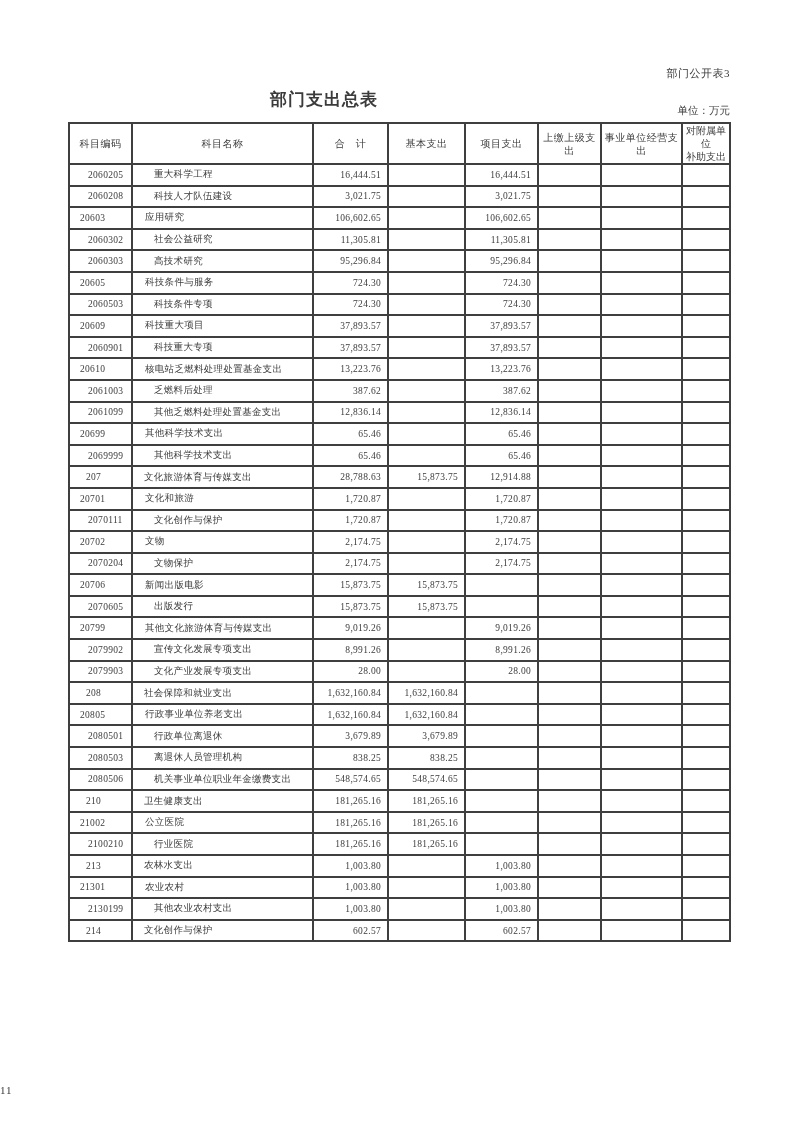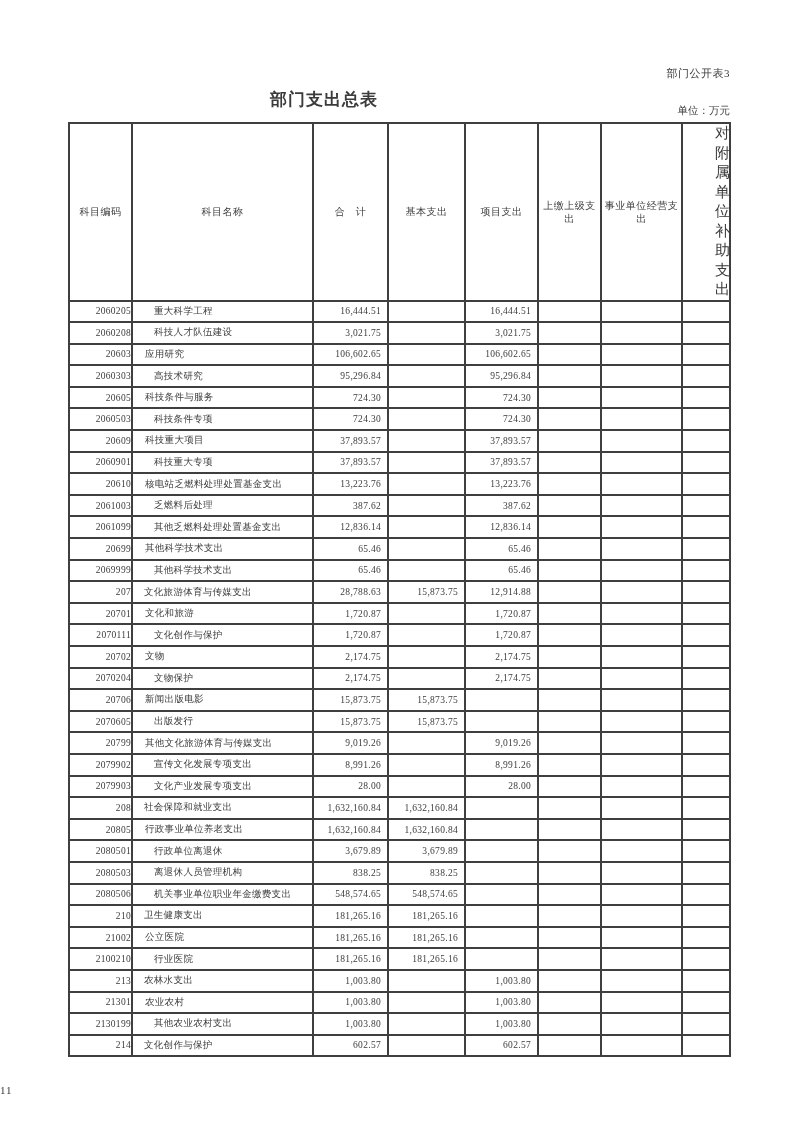--- a/index.html
+++ b/index.html
@@ -51,28 +51,28 @@
   .expense-table th {
     height: 41px;
     font-weight: normal;
     font-size: 10px;
     text-align: center;
     vertical-align: middle;
     white-space: pre-line;
     letter-spacing: 0.5px;
     line-height: 1.3;
   }
-  .expense-table th:last-child { font-size: 15px; letter-spacing: 0; padding-left: 32px; }
+  .expense-table th:last-child { font-size: 10px; letter-spacing: 0; }
   .expense-table td {
     height: 21.6px;
     font-size: 9.5px;
     vertical-align: middle;
     letter-spacing: 0.3px;
   }
-  td.cell-code { text-align: right; }
+  td.cell-code { text-align: left; }
   td.cell-name { text-align: left; }
   td.num { text-align: right; padding-right: 6px; }
   td.cell-code.lvl0 { padding-left: 16px; }
   td.cell-code.lvl1 { padding-left: 10px; }
   td.cell-code.lvl2 { padding-left: 18px; }
   td.cell-name.lvl0 { padding-left: 11px; }
   td.cell-name.lvl1 { padding-left: 12px; }
   td.cell-name.lvl2 { padding-left: 21px; }
   .page-number {
     position: absolute;
@@ -140,20 +140,30 @@
         <td class="cell-code lvl1">20603</td>
         <td class="cell-name lvl1">应用研究</td>
         <td class="num">106,602.65</td>
         <td class="num"></td>
         <td class="num">106,602.65</td>
         <td class="num"></td>
         <td class="num"></td>
         <td class="num"></td>
       </tr>
       <tr>
+        <td class="cell-code lvl2">2060302</td>
+        <td class="cell-name lvl2">社会公益研究</td>
+        <td class="num">11,305.81</td>
+        <td class="num"></td>
+        <td class="num">11,305.81</td>
+        <td class="num"></td>
+        <td class="num"></td>
+        <td class="num"></td>
+      </tr>
+      <tr>
         <td class="cell-code lvl2">2060303</td>
         <td class="cell-name lvl2">高技术研究</td>
         <td class="num">95,296.84</td>
         <td class="num"></td>
         <td class="num">95,296.84</td>
         <td class="num"></td>
         <td class="num"></td>
         <td class="num"></td>
       </tr>
       <tr>

